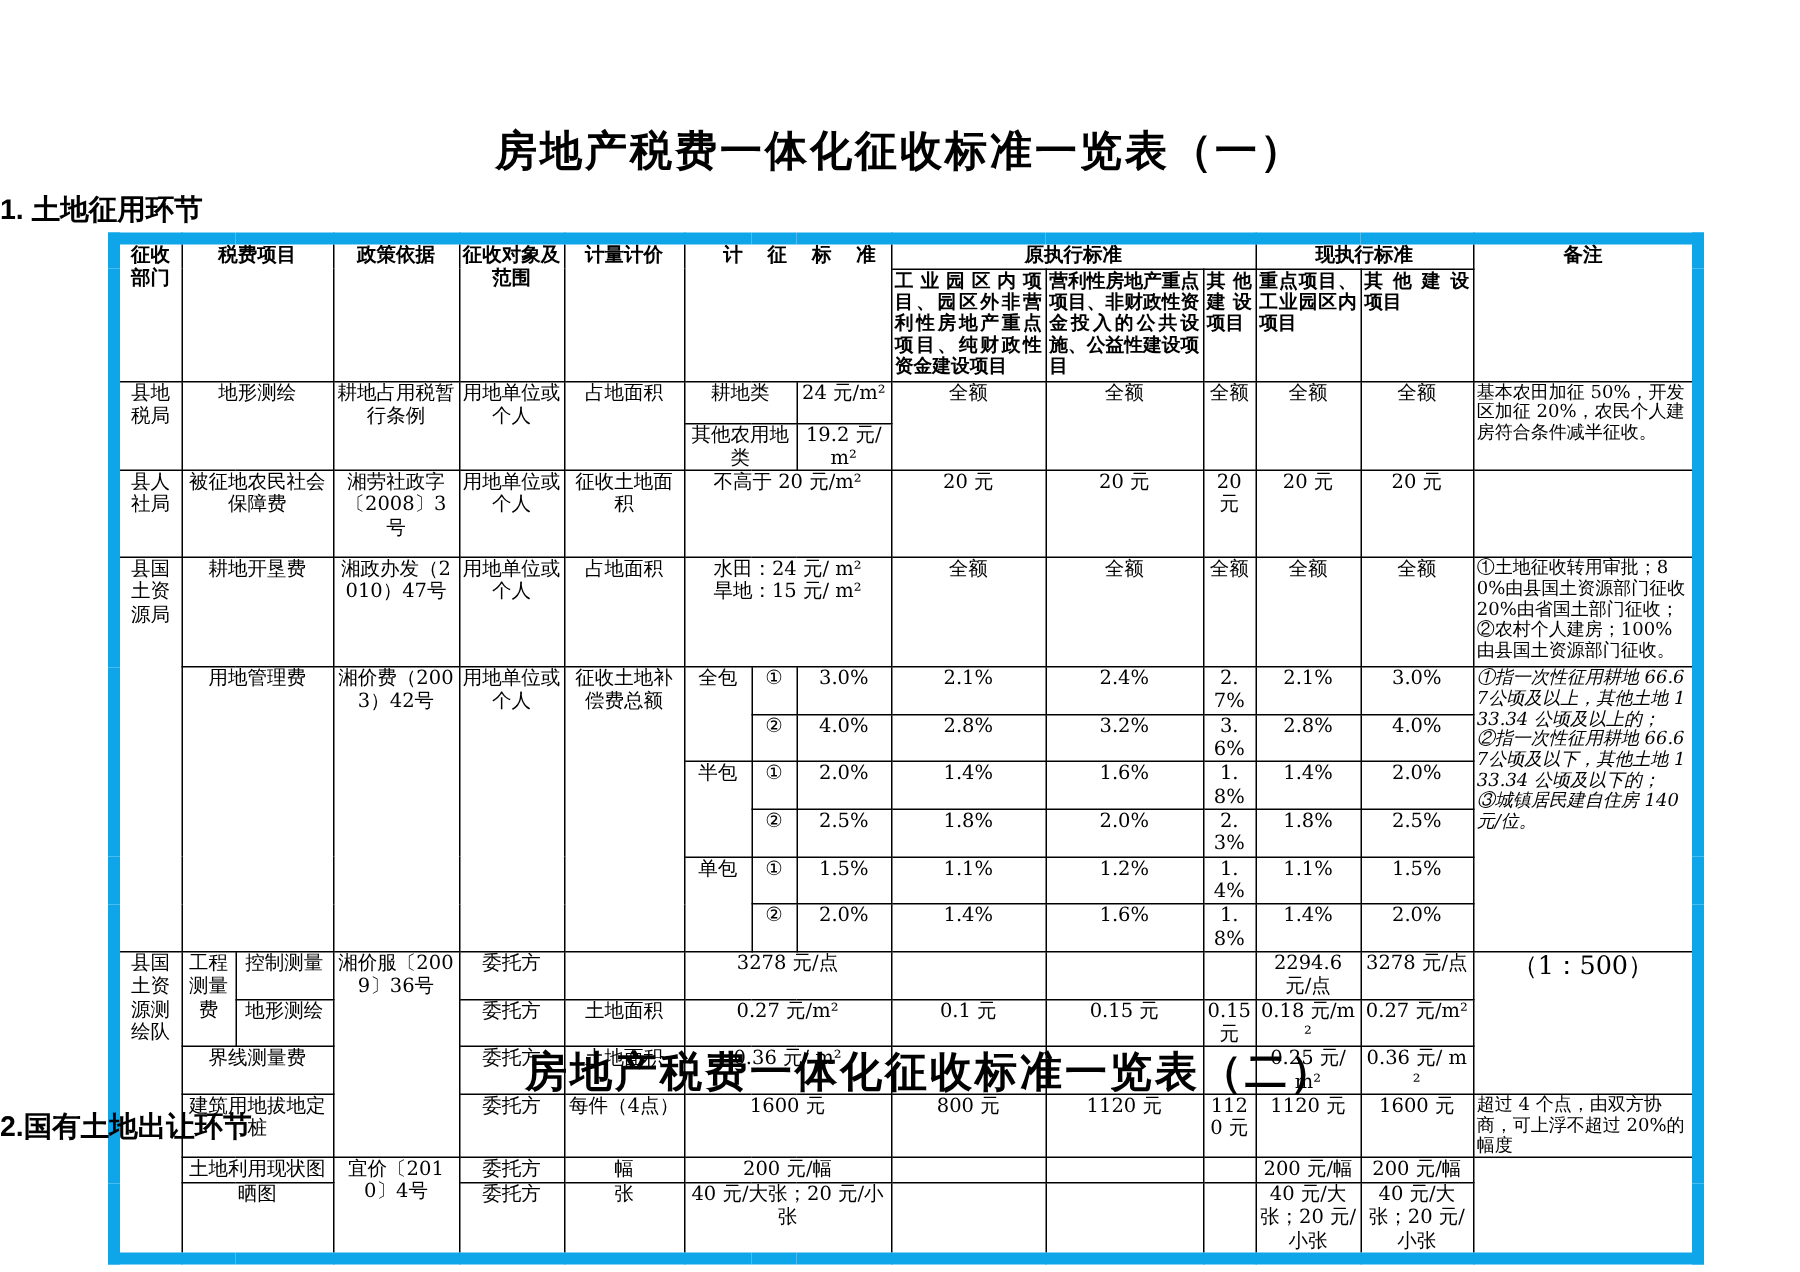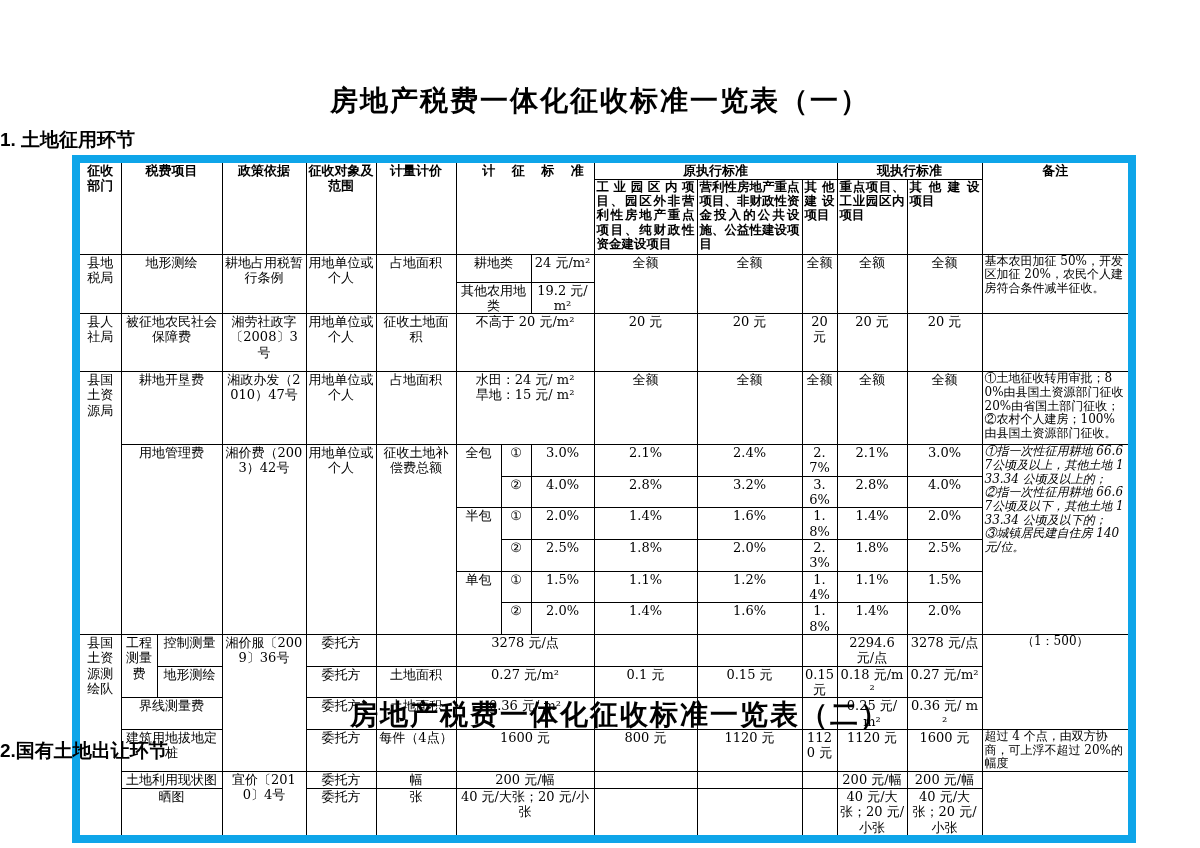--- a/index.html
+++ b/index.html
@@ -30,21 +30,21 @@
     border:1px solid #000;padding:0 2px;vertical-align:top;
     text-align:center;font-size:13px;line-height:1.18;
     font-family:"DejaVu Serif","Liberation Serif",serif;
     overflow:hidden;word-break:break-all;
   }
   th{font-weight:bold;}
   .jl{text-align:justify;font-size:12.5px;line-height:1.15;}
   .sp{letter-spacing:6px;padding-left:24px;}
   .note{text-align:left;font-size:12px;line-height:1.14;}
   .note div{margin:0;font-style:italic;}
-  .nc{text-align:center;font-size:12px;}
+  .nc{text-align:center;font-size:17px;}
   .h20{height:20px;} .h75{height:75px;} .h28{height:28px;} .h29{height:29px;}
   .h58{height:58px;} .h73{height:73px;} .h19{height:19px;} .h18{height:18px;}
   .h37{height:37px;} .h17{height:17px;} .h23{height:23px;}
 </style>
 </head>
 <body>
 
 <div class="title" id="t1">房地产税费一体化征收标准一览表（一）</div>
 <div class="subtitle" id="s1">1. 土地征用环节</div>
 

